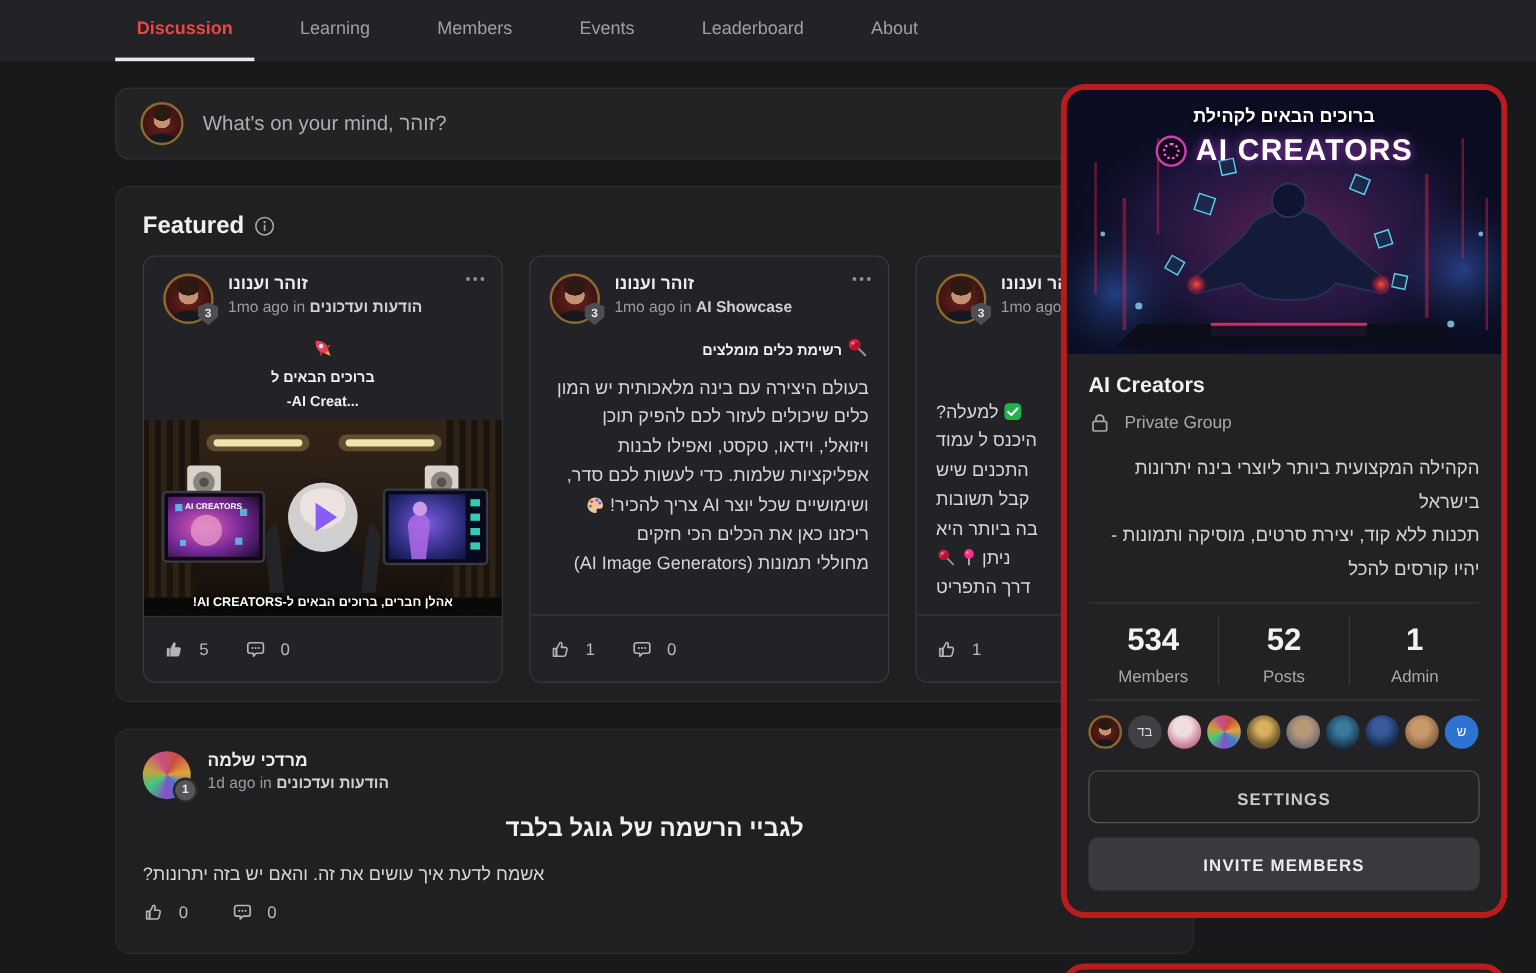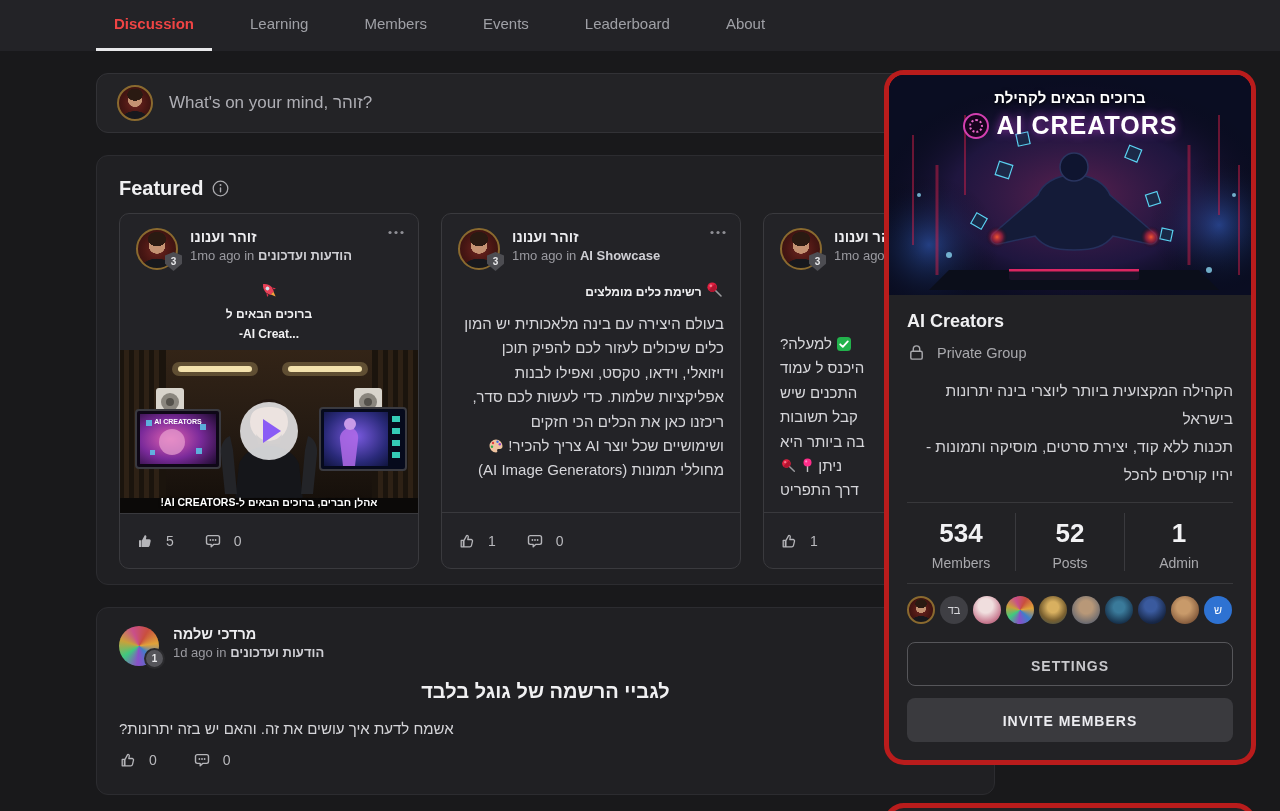--- a/index.html
+++ b/index.html
@@ -300,28 +300,28 @@
                 <circle cx="5.8" cy="5.8" r="1.3" fill="#f47a8e"></circle>
               </svg>
           </span>
           <span>רשימת כלים מומלצים</span>
         </div>
         <div class="fcard-body rtl-right">
           <div class="bodyline">בעולם היצירה עם בינה מלאכותית יש המון</div>
           <div class="bodyline">כלים שיכולים לעזור לכם להפיק תוכן</div>
           <div class="bodyline">ויזואלי, וידאו, טקסט, ואפילו לבנות</div>
           <div class="bodyline">אפליקציות שלמות. כדי לעשות לכם סדר,</div>
-          <div class="bodyline">ריכזנו כאן את הכלים הכי חזקים</div>
           <div class="bodyline"><span>ושימושיים שכל יוצר AI צריך להכיר!</span> <span style="display:inline-block;vertical-align:-3px;"><svg width="16" height="16" viewBox="0 0 16 16">
                   <path d="M8 1.5a6.5 6.5 0 1 0 0 13c1.2 0 1.6-.8 1.2-1.7-.4-.9 0-1.8 1.2-1.8h1.6c1.4 0 2.5-1.1 2.5-2.5C14.5 4.4 11.6 1.5 8 1.5z" fill="#f0c4a0"></path>
                   <circle cx="5" cy="5" r="1.2" fill="#e04040"></circle>
                   <circle cx="9.5" cy="3.8" r="1.2" fill="#4070e0"></circle>
                   <circle cx="4" cy="8.8" r="1.2" fill="#30b050"></circle>
                   <circle cx="11.8" cy="6.2" r="1.2" fill="#9040d0"></circle>
                 </svg></span></div>
+          <div class="bodyline">ריכזנו כאן את הכלים הכי חזקים</div>
           <div class="bodyline">מחוללי תמונות (AI Image Generators)</div>
         </div>
         <div class="fcard-foot">
           <div class="stat">
             <svg width="18" height="18" viewBox="0 0 18 18">
                 <path d="M3.2 8.4h2.2v6.4H3.2z M5.9 14.8V8.6l2.7-5c.9-.4 1.8.3 1.7 1.3l-.5 2.6h3.3c.9 0 1.6.9 1.4 1.7l-1 4.2c-.2.8-.9 1.4-1.7 1.4z" fill="none" stroke="#b5b5b9" stroke-width="1.3" stroke-linejoin="round"></path>
               </svg>
             <span>1</span>
           </div>
           <div class="stat">

